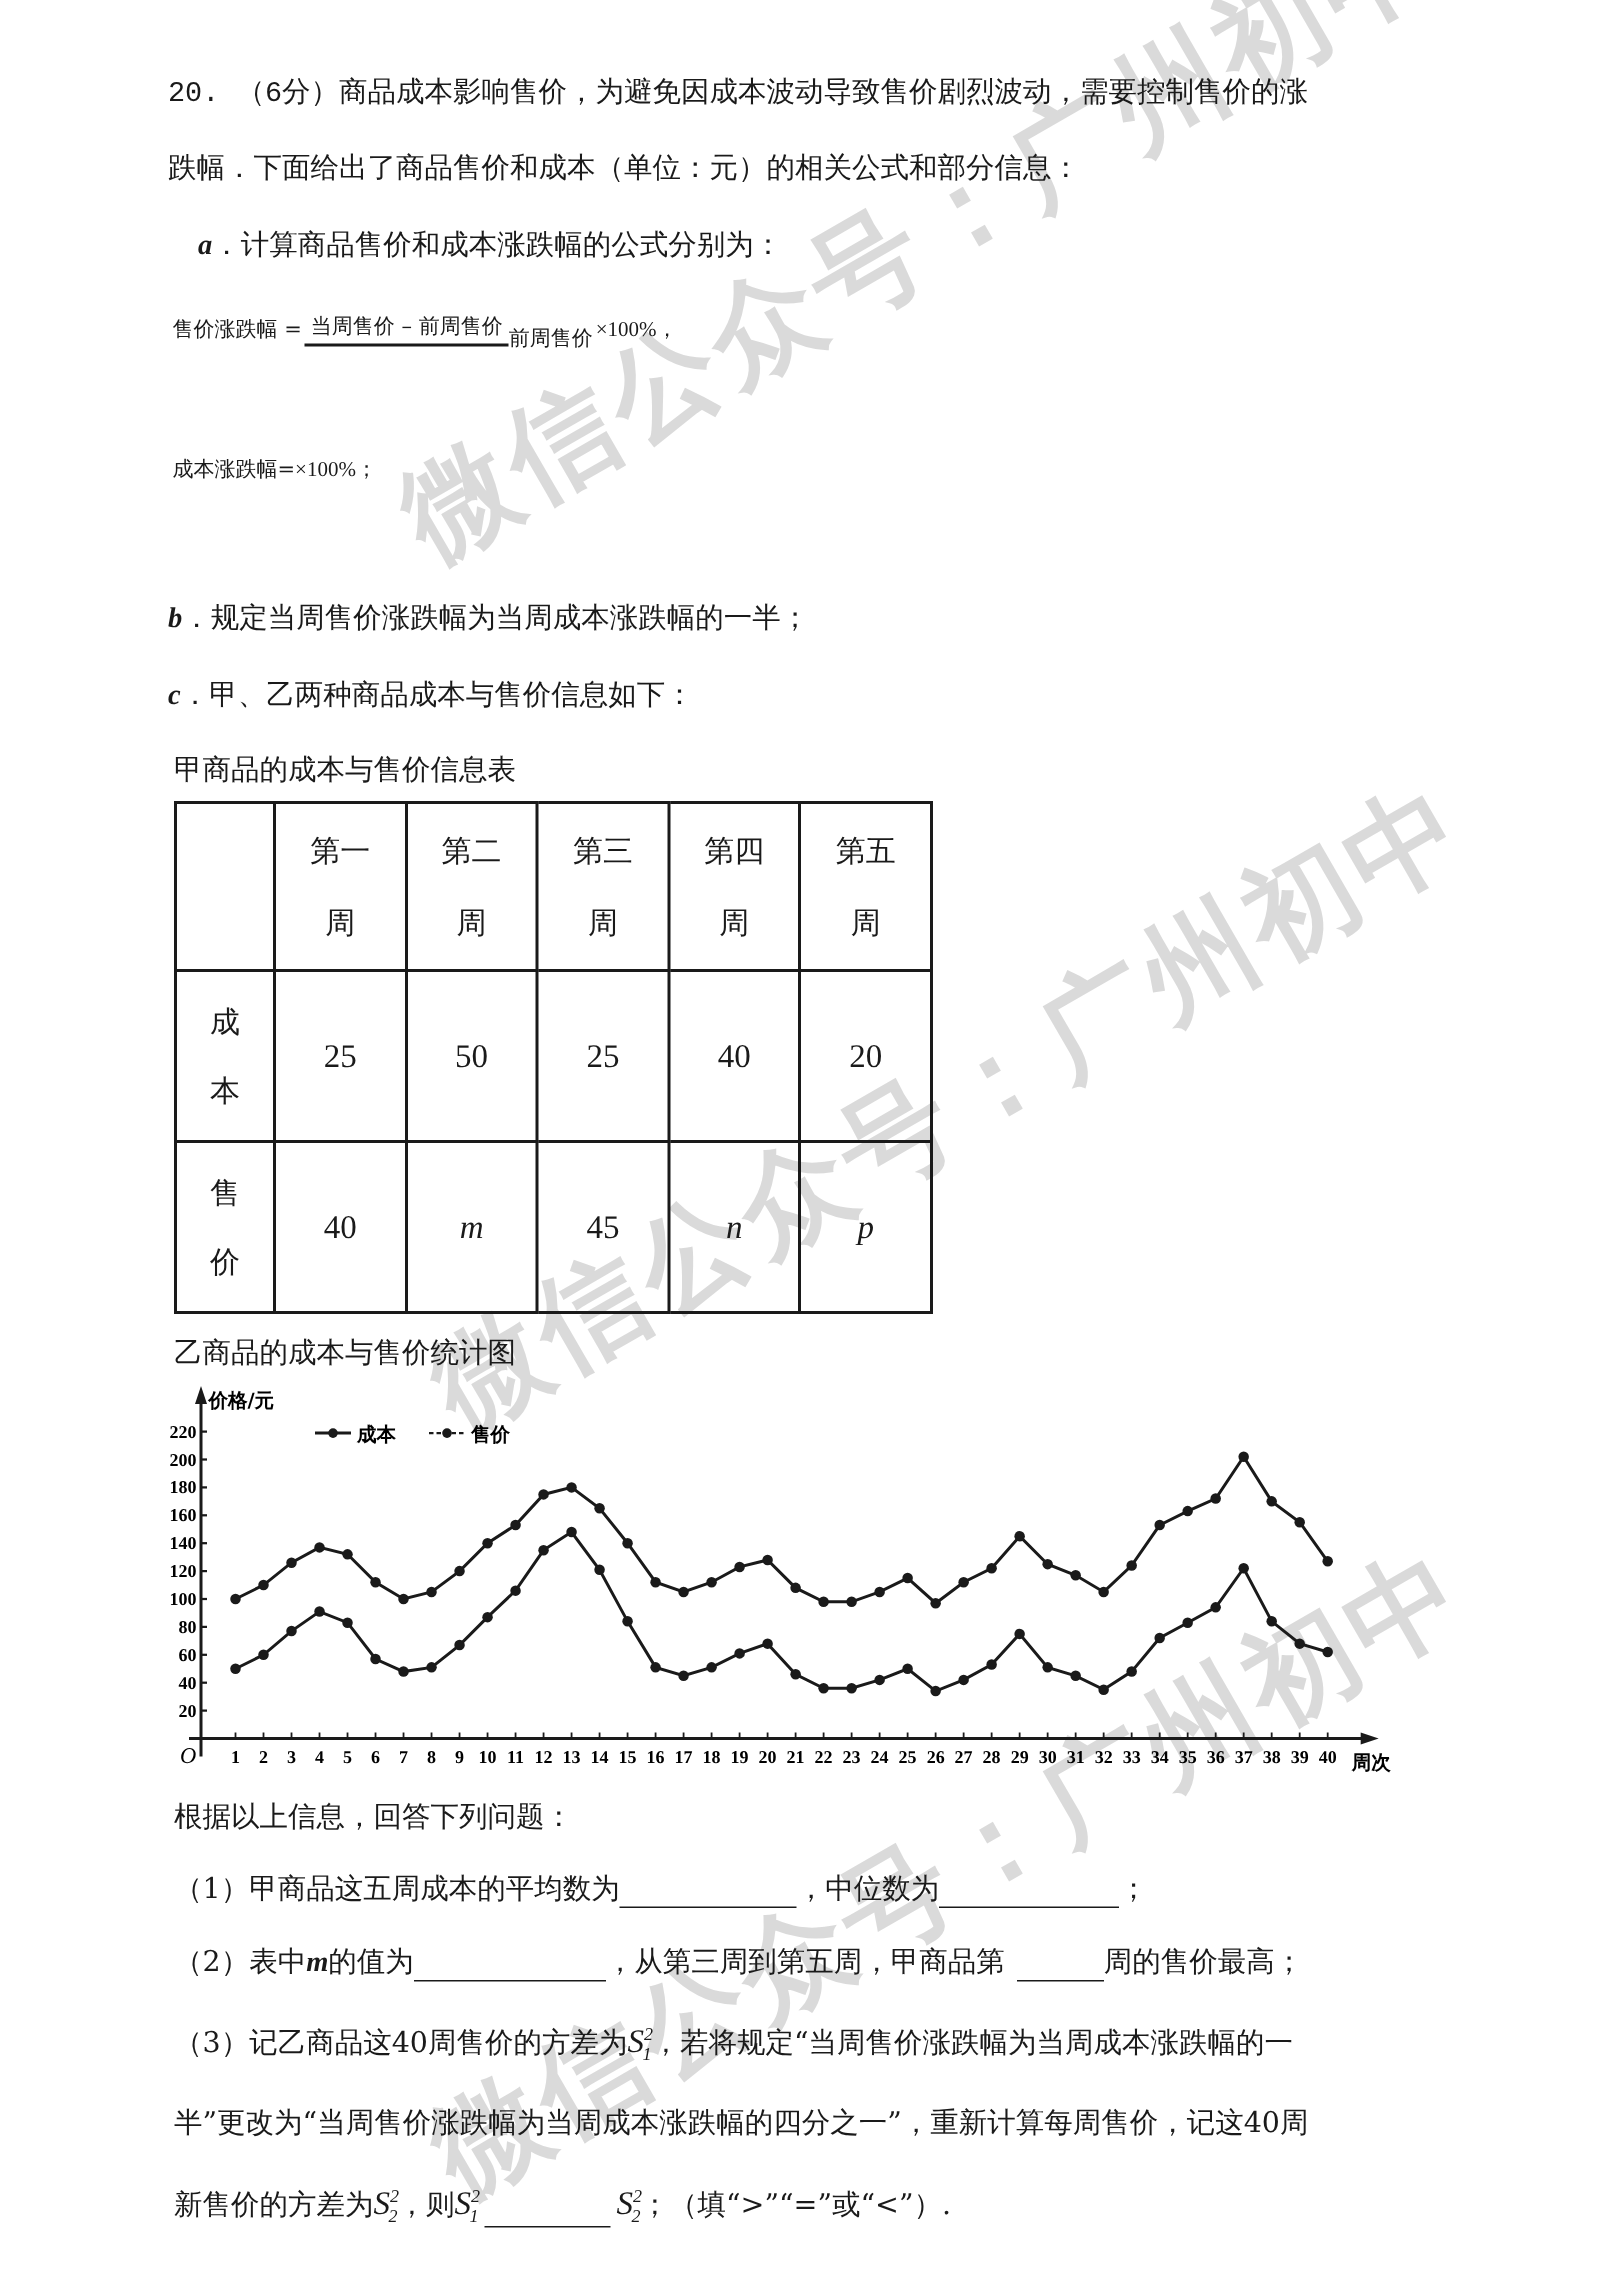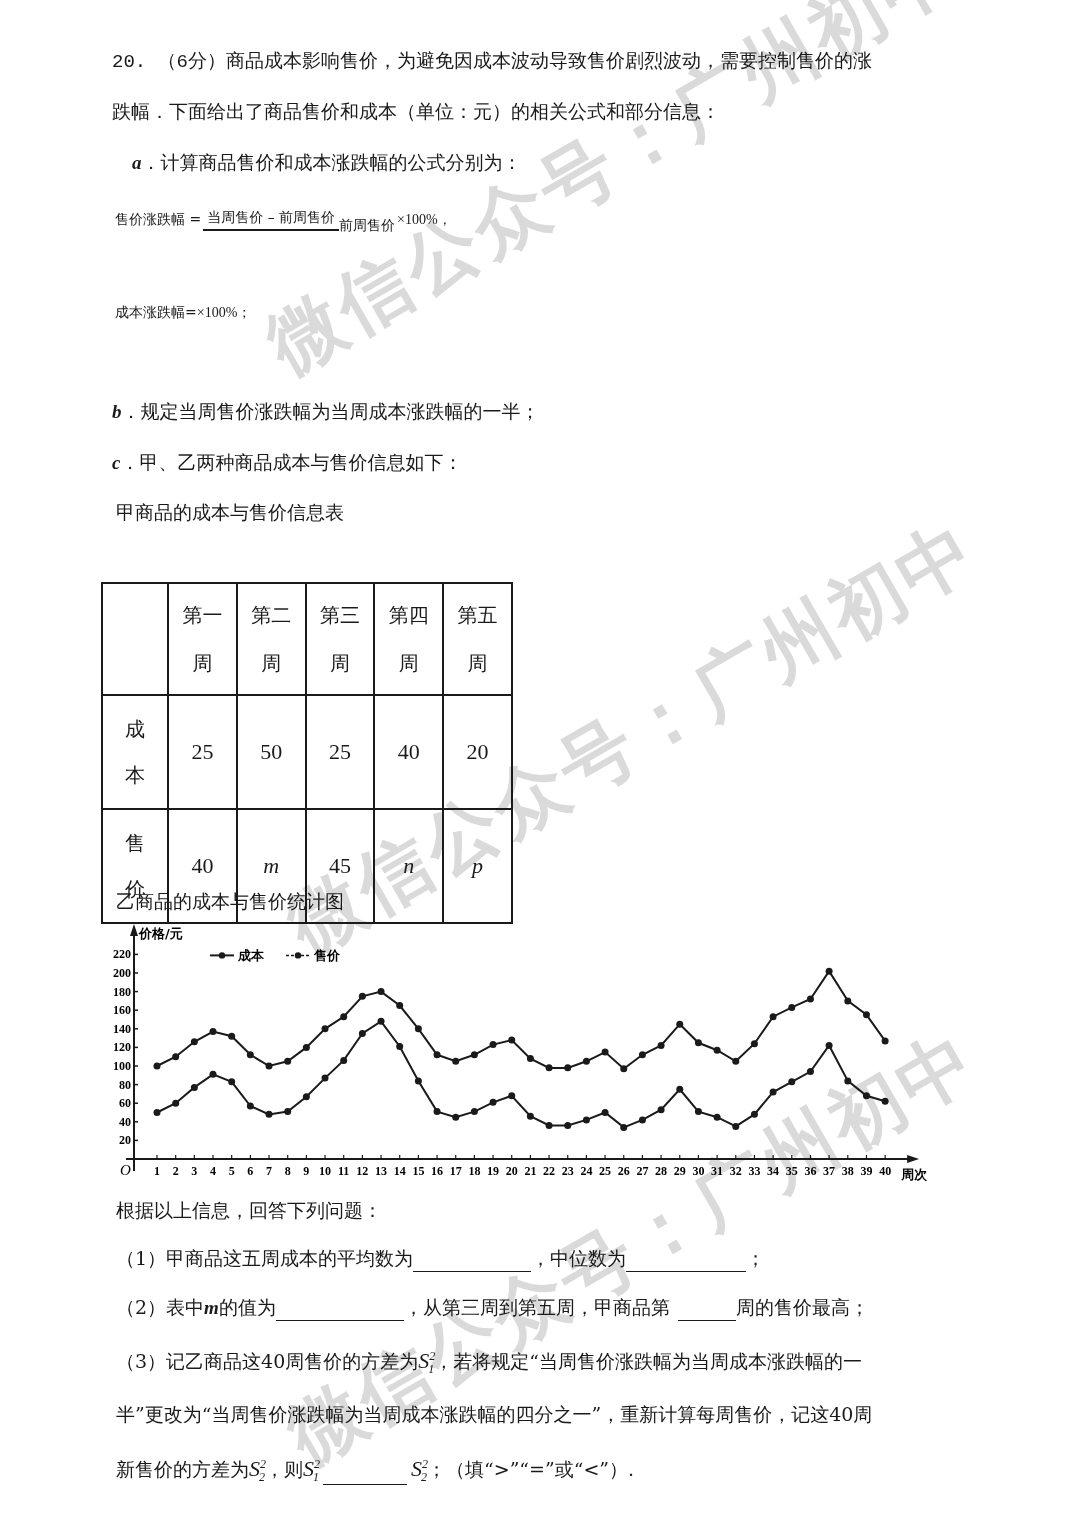--- a/index.html
+++ b/index.html
@@ -8,22 +8,22 @@
     font-family: "DejaVu Serif", "Liberation Serif", serif; color: #1a1a1a;
   }
   .line { position: absolute; left: 112px; font-size: 19px; white-space: nowrap; }
   .lettered { font-style: italic; font-weight: bold; font-family: "Liberation Serif", serif; }
   .formula { position: absolute; left: 115px; display: flex; align-items: center; font-size: 14px; }
   .frac { display: inline-flex; flex-direction: row; align-items: center; margin: 0 2px; }
   .frac .num { padding: 0 4px 2px; border-bottom: 2px solid #1a1a1a; }
   .frac .den { padding-top: 13px; }
   .mult { font-family: "Liberation Serif", serif; }
   table.jia {
-    position: absolute; left: 101px; top: 534px; width: 412px; height: 342px;
-    border-collapse: collapse; border: 2.5px solid #1a1a1a; font-size: 20px; margin-top: 48px;
+    position: absolute; left: 116px; top: 534px; width: 506px; height: 342px;
+    border-collapse: collapse; border: 2.5px solid #1a1a1a; font-size: 20px;
   }
   table.jia td { border: 2px solid #1a1a1a; text-align: center; vertical-align: middle; }
   table.jia td.rowh { width: 62px; }
   .week-h { line-height: 48px; }
   .rowlabel { line-height: 46px; }
   .num-cell { font-family: "Liberation Serif", serif; font-size: 22px; }
   .var { font-style: italic; font-family: "Liberation Serif", serif; }
   #chart { position: absolute; left: 110px; top: 920px; }
   .blank { display: inline-block; border-bottom: 1.5px solid #1a1a1a; height: 18px; vertical-align: bottom; }
   .watermark {

